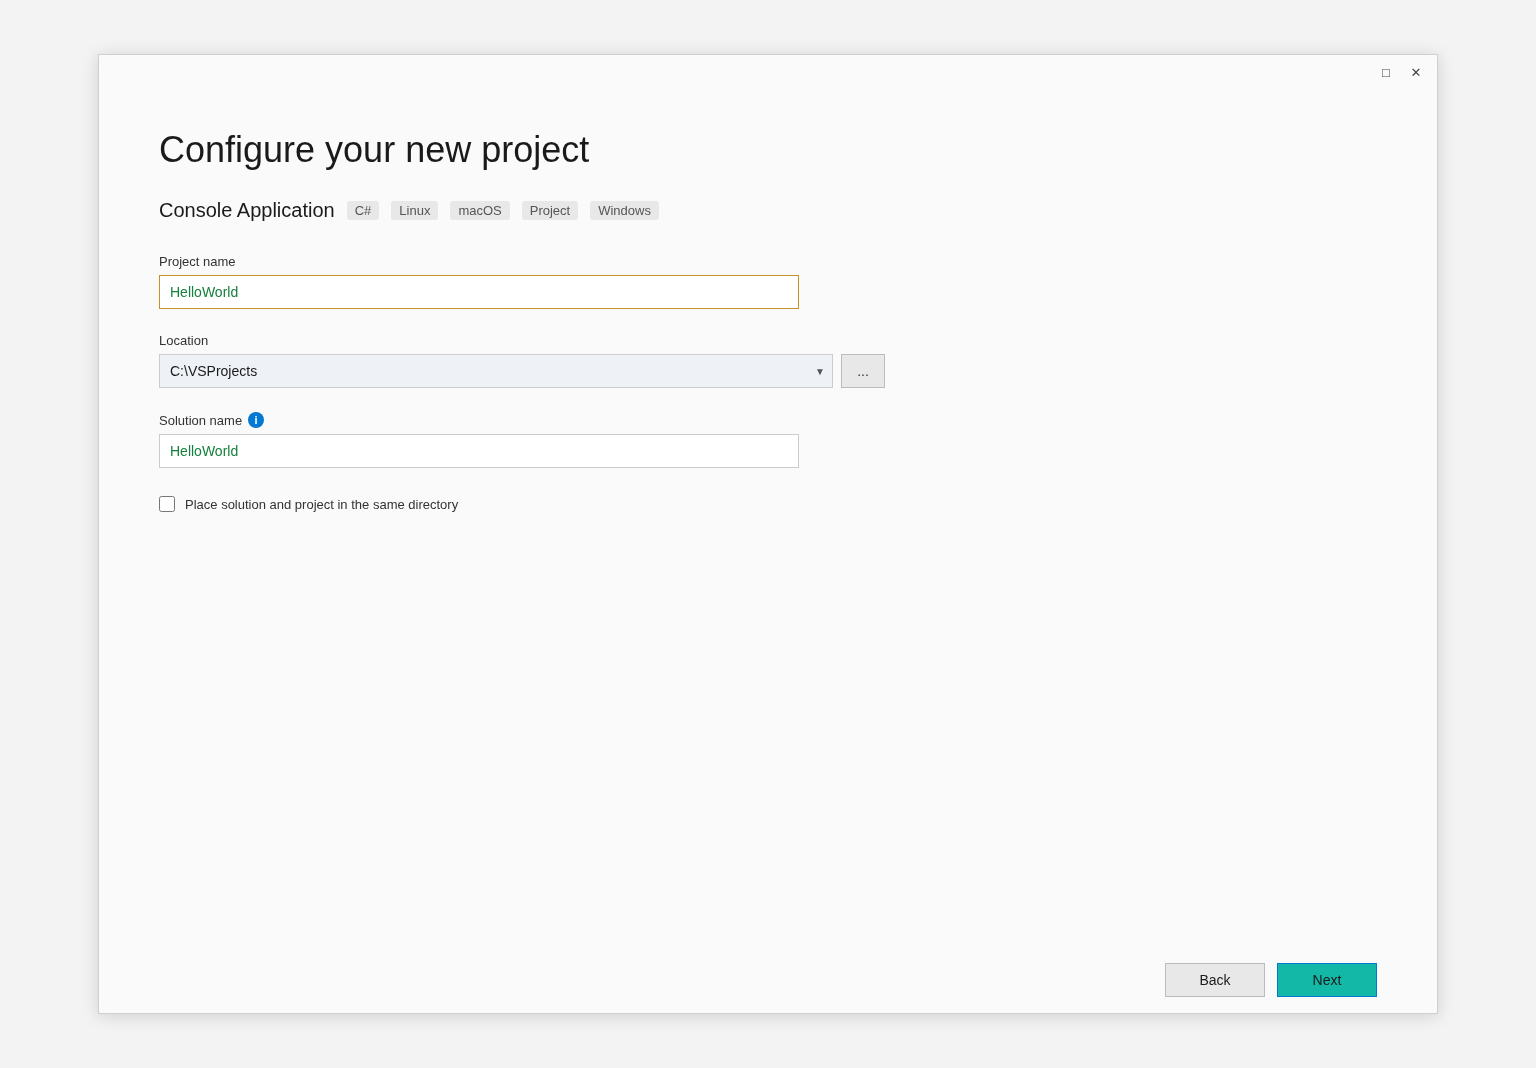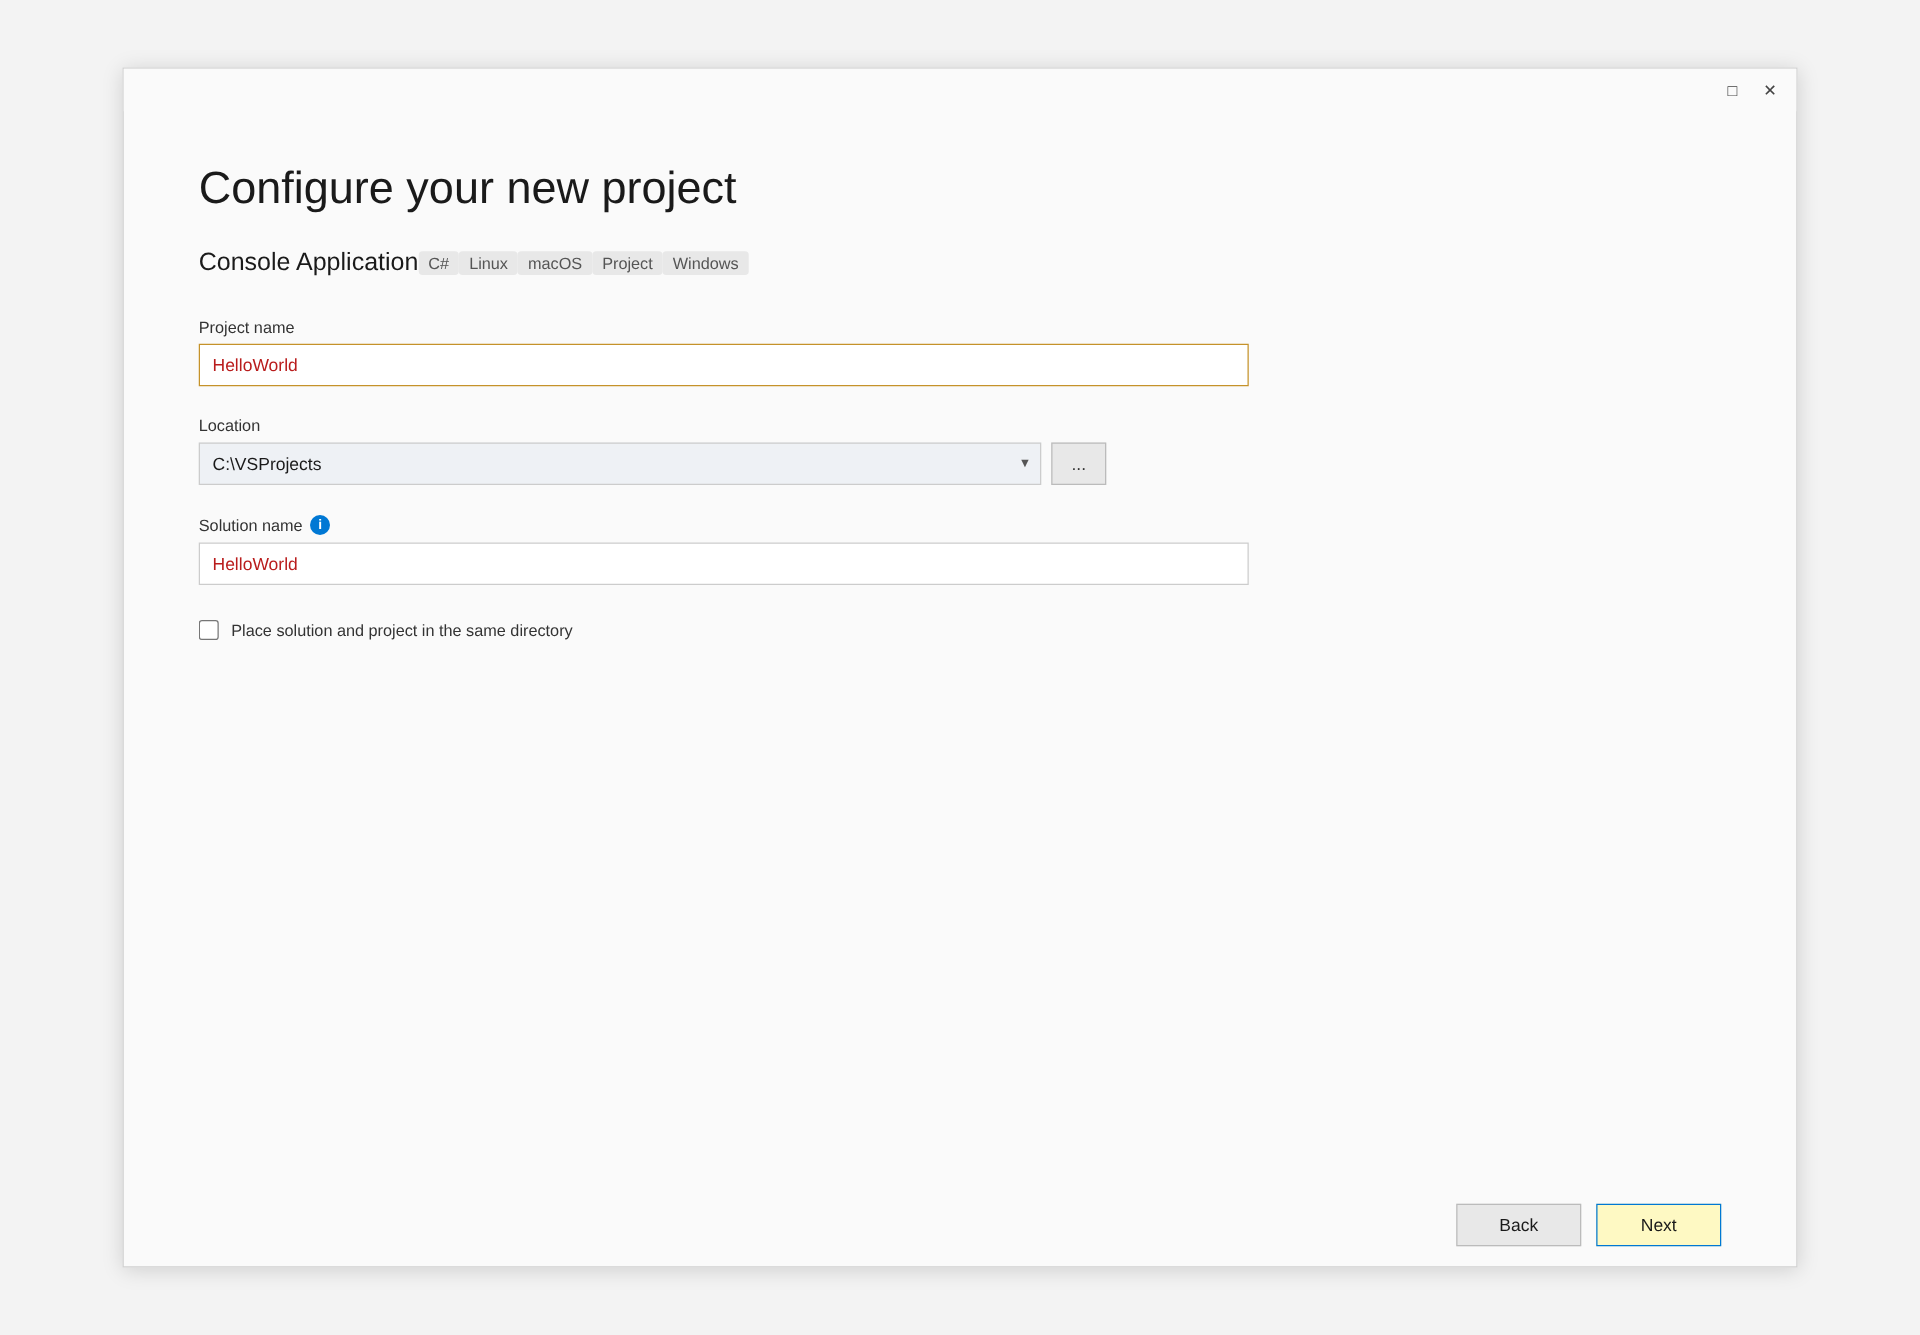--- a/index.html
+++ b/index.html
@@ -60,21 +60,21 @@
     .page-title {
       font-size: 36px;
       font-weight: 400;
       color: #1a1a1a;
       margin-bottom: 28px;
     }
 
     .project-type-row {
       display: flex;
       align-items: center;
-      gap: 0;
+      gap: 12px;
       margin-bottom: 32px;
     }
 
     .project-type-name {
       font-size: 20px;
       font-weight: 400;
       color: #1a1a1a;
     }
 
     .tag {
@@ -107,27 +107,27 @@
       font-size: 11px;
       display: inline-flex;
       align-items: center;
       justify-content: center;
       font-weight: bold;
       cursor: pointer;
       flex-shrink: 0;
     }
 
     .text-input {
-      width: 840px;
+      width: 640px;
       height: 34px;
       border: 1px solid #ccc;
       background: white;
       padding: 0 10px;
       font-size: 14px;
-      color: #b91c1c;
+      color: #15803d;
       outline: none;
     }
 
     .text-input.active {
       border: 1.5px solid #c5922a;
     }
 
     .location-row {
       display: flex;
       align-items: center;
@@ -208,21 +208,21 @@
       min-width: 100px;
       padding: 0 24px;
       font-size: 14px;
       cursor: pointer;
       border: 1px solid #bbb;
       background: #e8e8e8;
       color: #1a1a1a;
     }
 
     .footer-btn.primary {
-      background: #fef9c3;
+      background: #14b8a6;
       border: 1.5px solid #0078d4;
       color: #1a1a1a;
     }
 
     .spacer {
       flex: 1;
     }
   </style>
 </head>
 <body>

